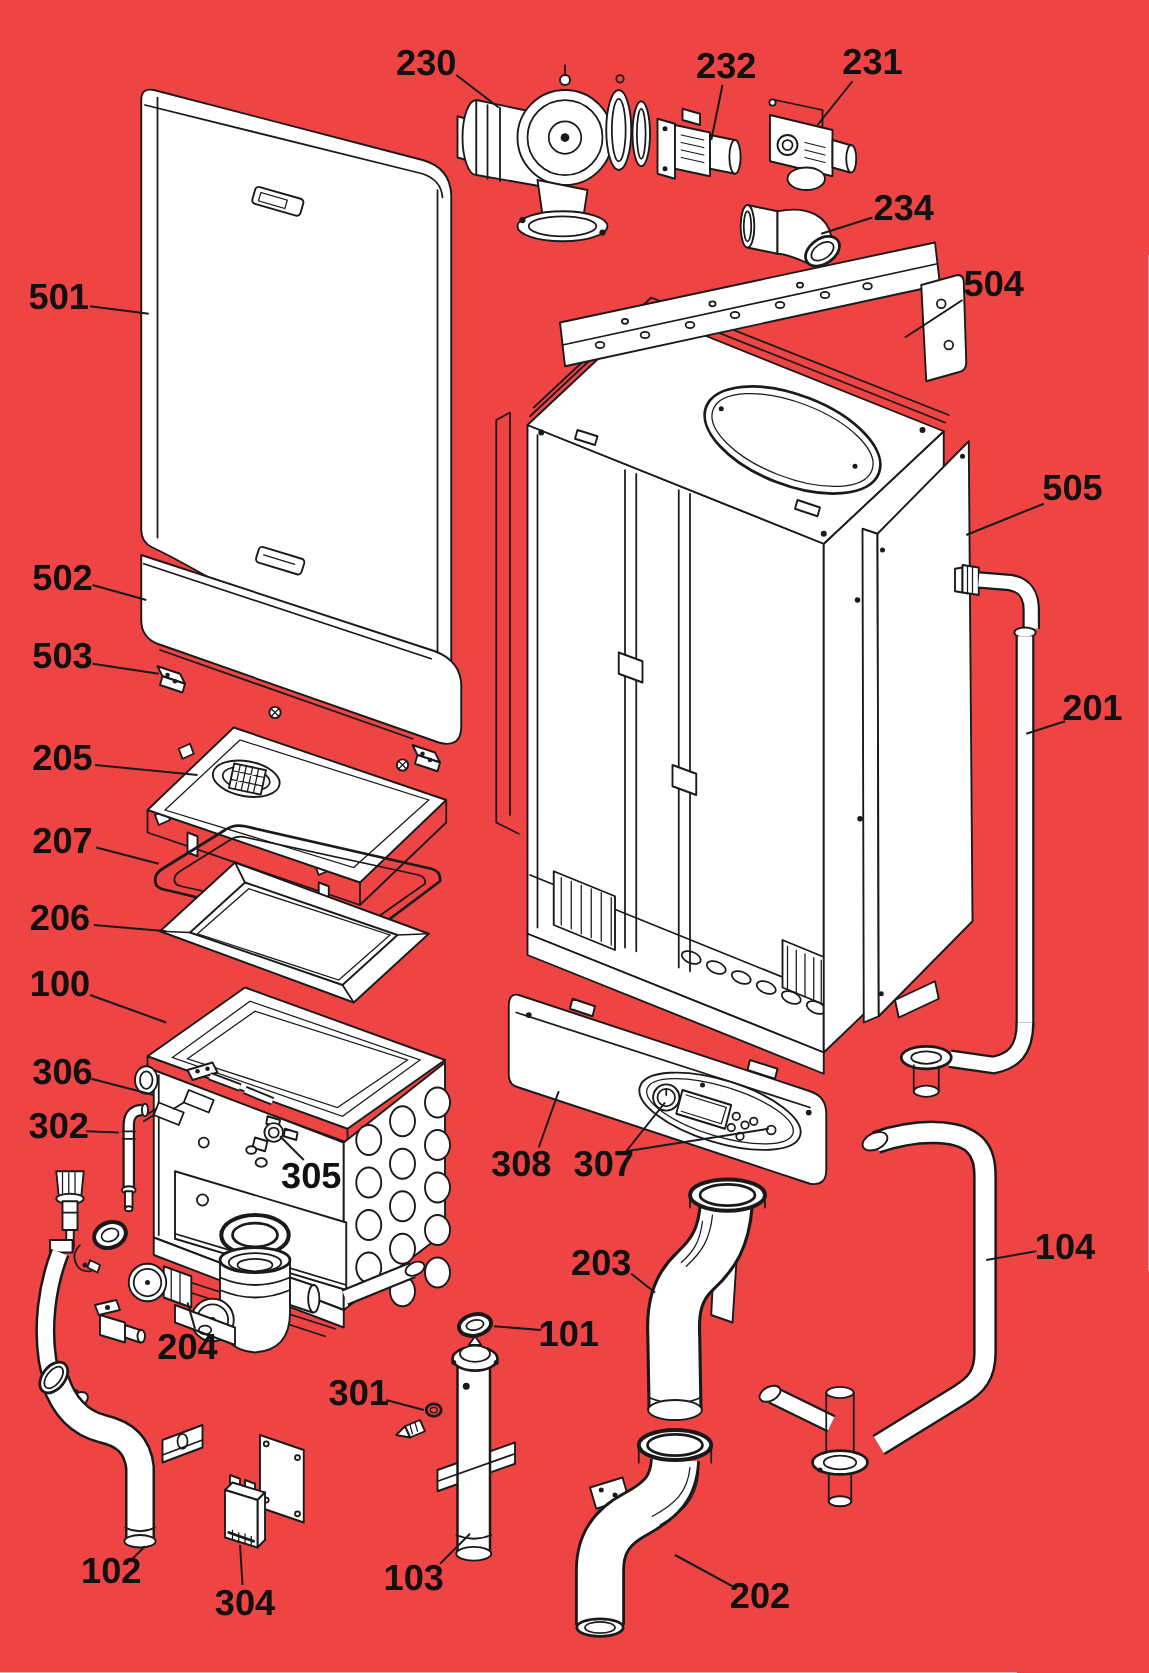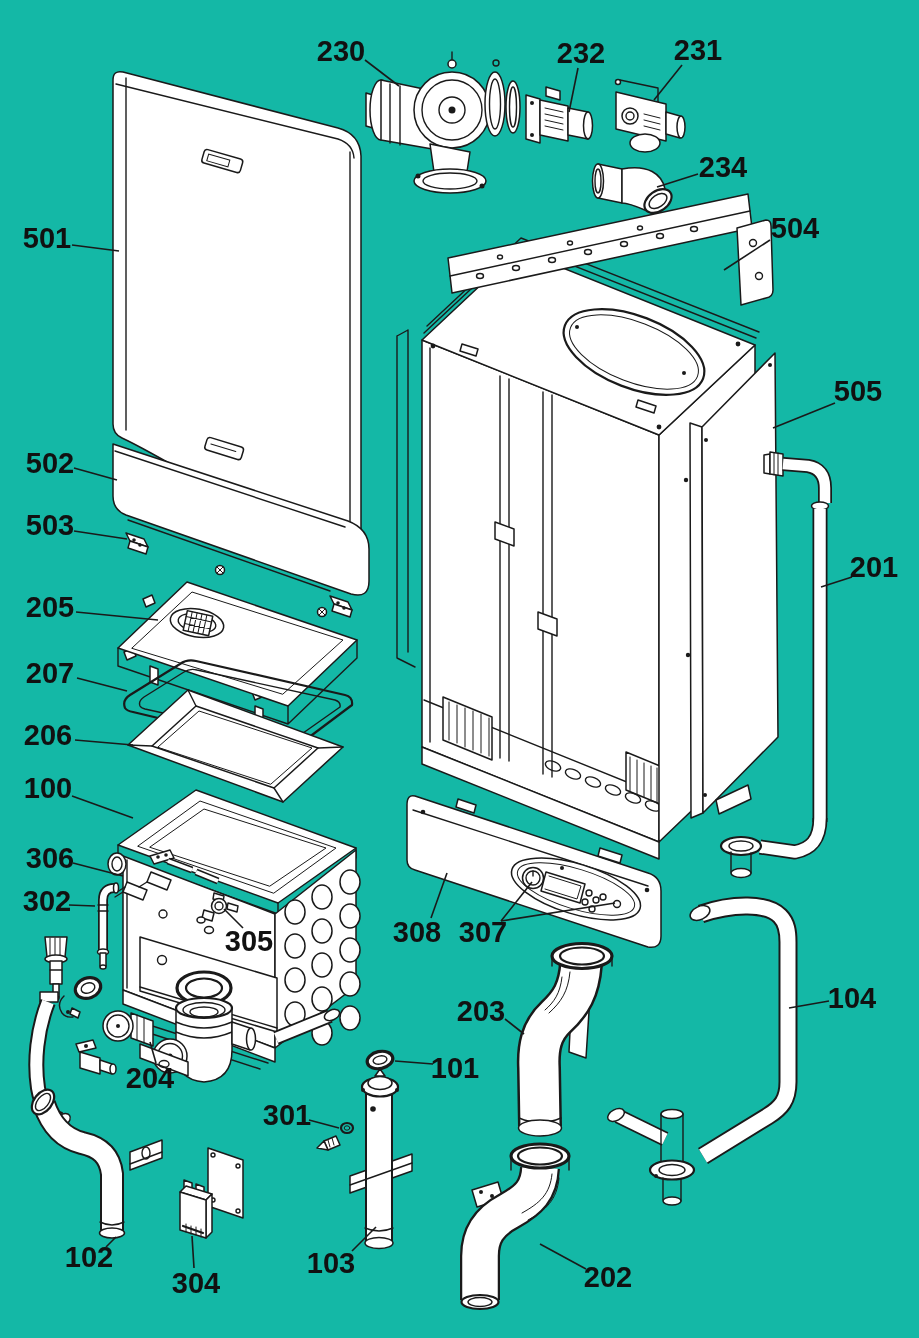--- a/index.html
+++ b/index.html
@@ -1,16 +1,16 @@
 <!DOCTYPE html>
 <html><head>
 <meta charset="utf-8">
 <style>
   html,body{margin:0;padding:0;background:#fff;}
-  #stage{position:relative;width:919px;height:1338px;background:#14b8a6;overflow:hidden;}
+  #stage{position:relative;width:919px;height:1338px;background:#ef4444;overflow:hidden;}
   svg{display:block;}
   .fw{fill:#ffffff;stroke:#1a1a1a;stroke-width:1.5;stroke-linejoin:round;}
   .fw2{fill:#ffffff;stroke:#1a1a1a;stroke-width:2.2;stroke-linejoin:round;}
   .fw3{fill:#ffffff;stroke:#1a1a1a;stroke-width:3.2;stroke-linejoin:round;}
   .ln{fill:none;stroke:#1a1a1a;stroke-width:1.4;stroke-linecap:round;stroke-linejoin:round;}
   .ln2{fill:none;stroke:#1a1a1a;stroke-width:2.2;stroke-linecap:round;stroke-linejoin:round;}
   .thin{fill:none;stroke:#1a1a1a;stroke-width:1;stroke-linecap:round;}
   .to{fill:none;stroke:#1a1a1a;stroke-linecap:butt;stroke-linejoin:round;}
   .ti{fill:none;stroke:#ffffff;stroke-linecap:butt;stroke-linejoin:round;}
   .dot{fill:#1a1a1a;stroke:none;}

